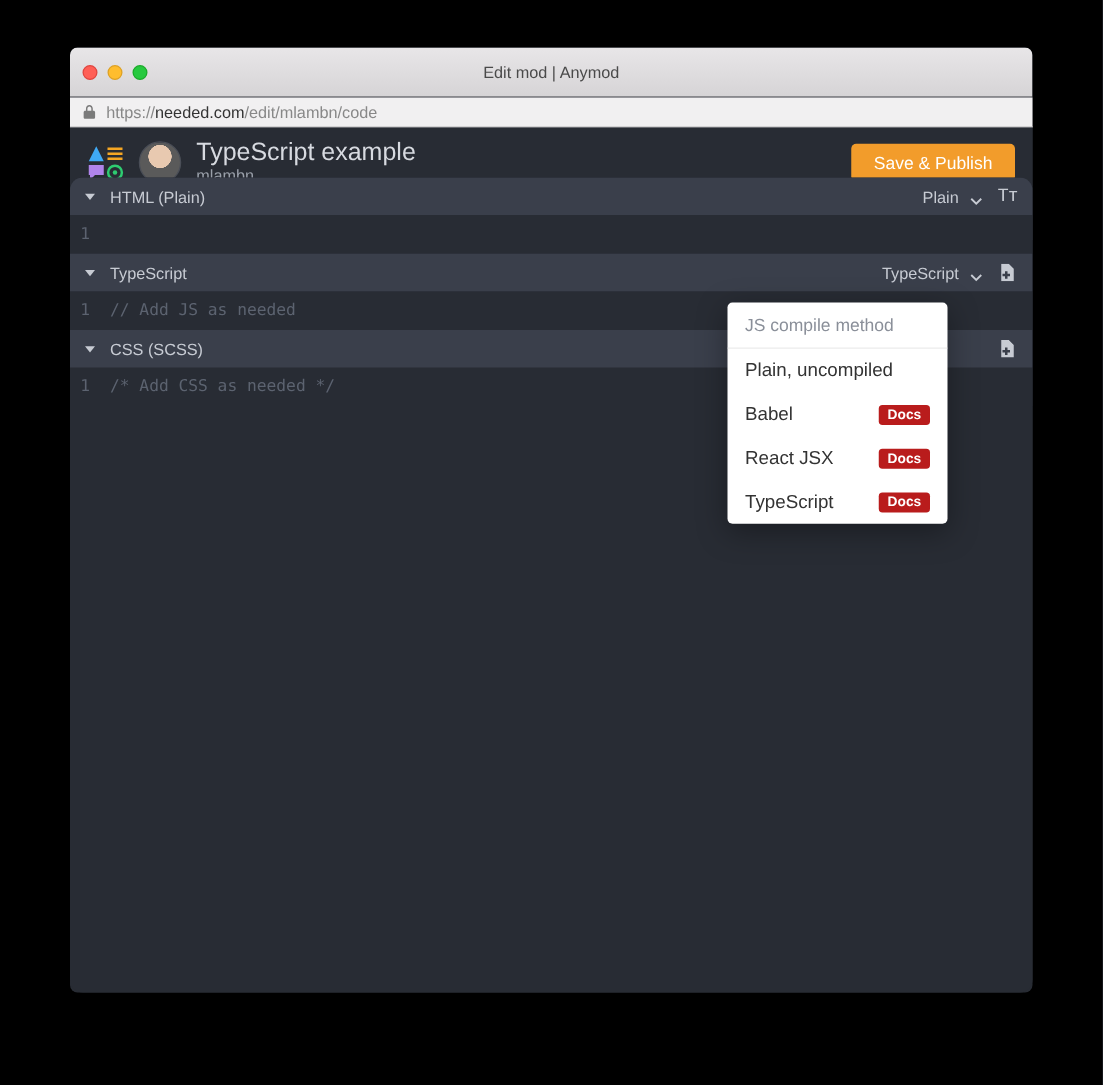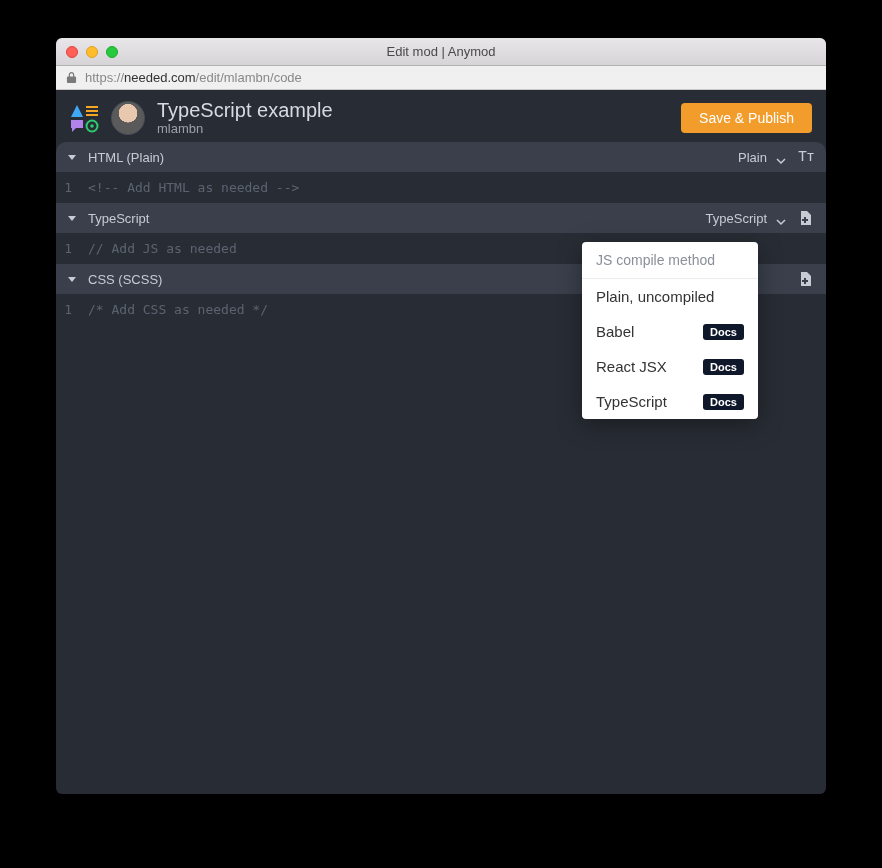--- a/index.html
+++ b/index.html
@@ -16,21 +16,21 @@
     left: 56px;
     top: 38px;
     width: 770px;
     height: 756px;
     background: #282c34;
     border-radius: 6px;
     overflow: visible;
     box-shadow: 0 10px 40px rgba(0,0,0,0.6);
   }
   .titlebar {
-    height: 28px;
+    height: 40px;
     background: linear-gradient(#e8e6e8, #d6d4d6);
     border-top-left-radius: 6px;
     border-top-right-radius: 6px;
     display: flex;
     align-items: center;
     position: relative;
     border-bottom: 1px solid #b3b1b3;
   }
   .traffic-lights {
     display: flex;
@@ -169,21 +169,21 @@
   }
   .dropdown-item {
     padding: 9px 14px;
     display:flex;
     align-items:center;
     gap:8px;
     cursor:pointer;
   }
   .docs-badge {
     margin-left:auto;
-    background:#0f172a;
+    background:#b91c1c;
     color:#fff;
     font-size:11px;
     padding:2px 7px;
     border-radius:3px;
     font-weight:600;
   }
   .tt-icon { font-family: Liberation Mono, monospace; font-size:15px; color:#c7cbd3; letter-spacing:-1px; cursor:pointer; }
   .file-plus svg { width:14px; height:14px; }
 </style>
 </head>
@@ -263,21 +263,20 @@
       <span class="lang-select">
         <span>Plain</span>
         <svg width="10" height="7">
             <path d="M1 1l4 4 4-4" stroke="#c7cbd3" stroke-width="1.5" fill="none"></path>
           </svg>
       </span>
       <span class="tt-icon">Tᴛ</span>
     </div>
     <div class="code-line">
       <div class="gutter">1</div>
-      <div class="code-text">&lt;!-- Add HTML as needed --&gt;</div>
     </div>
 
     <div class="section-bar" style="position:relative;">
       <span class="caret"></span>
       <span>TypeScript</span>
       <span class="spacer"></span>
       <span class="lang-select">
         <span>TypeScript</span>
         <svg width="10" height="7">
             <path d="M1 1l4 4 4-4" stroke="#c7cbd3" stroke-width="1.5" fill="none"></path>

